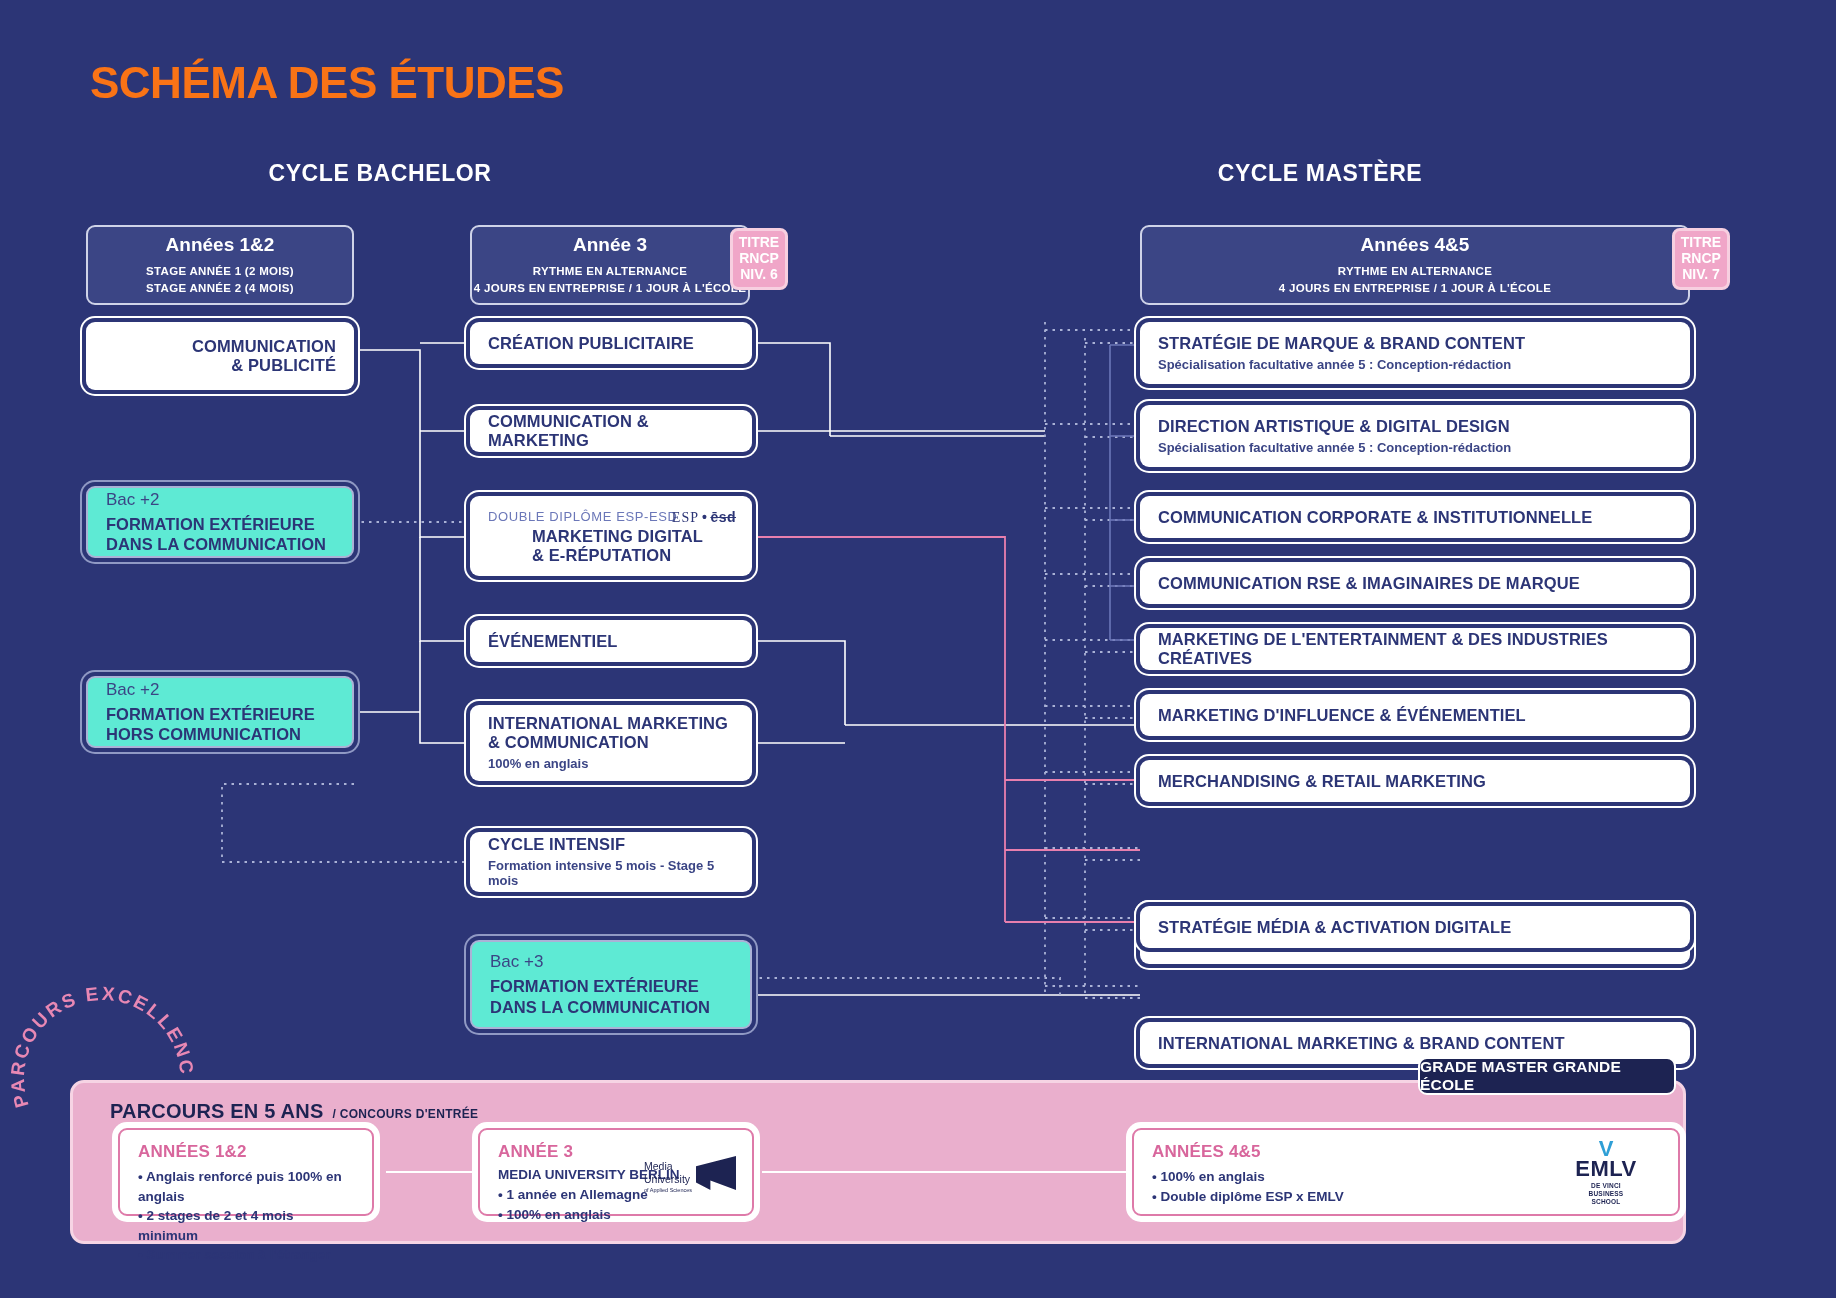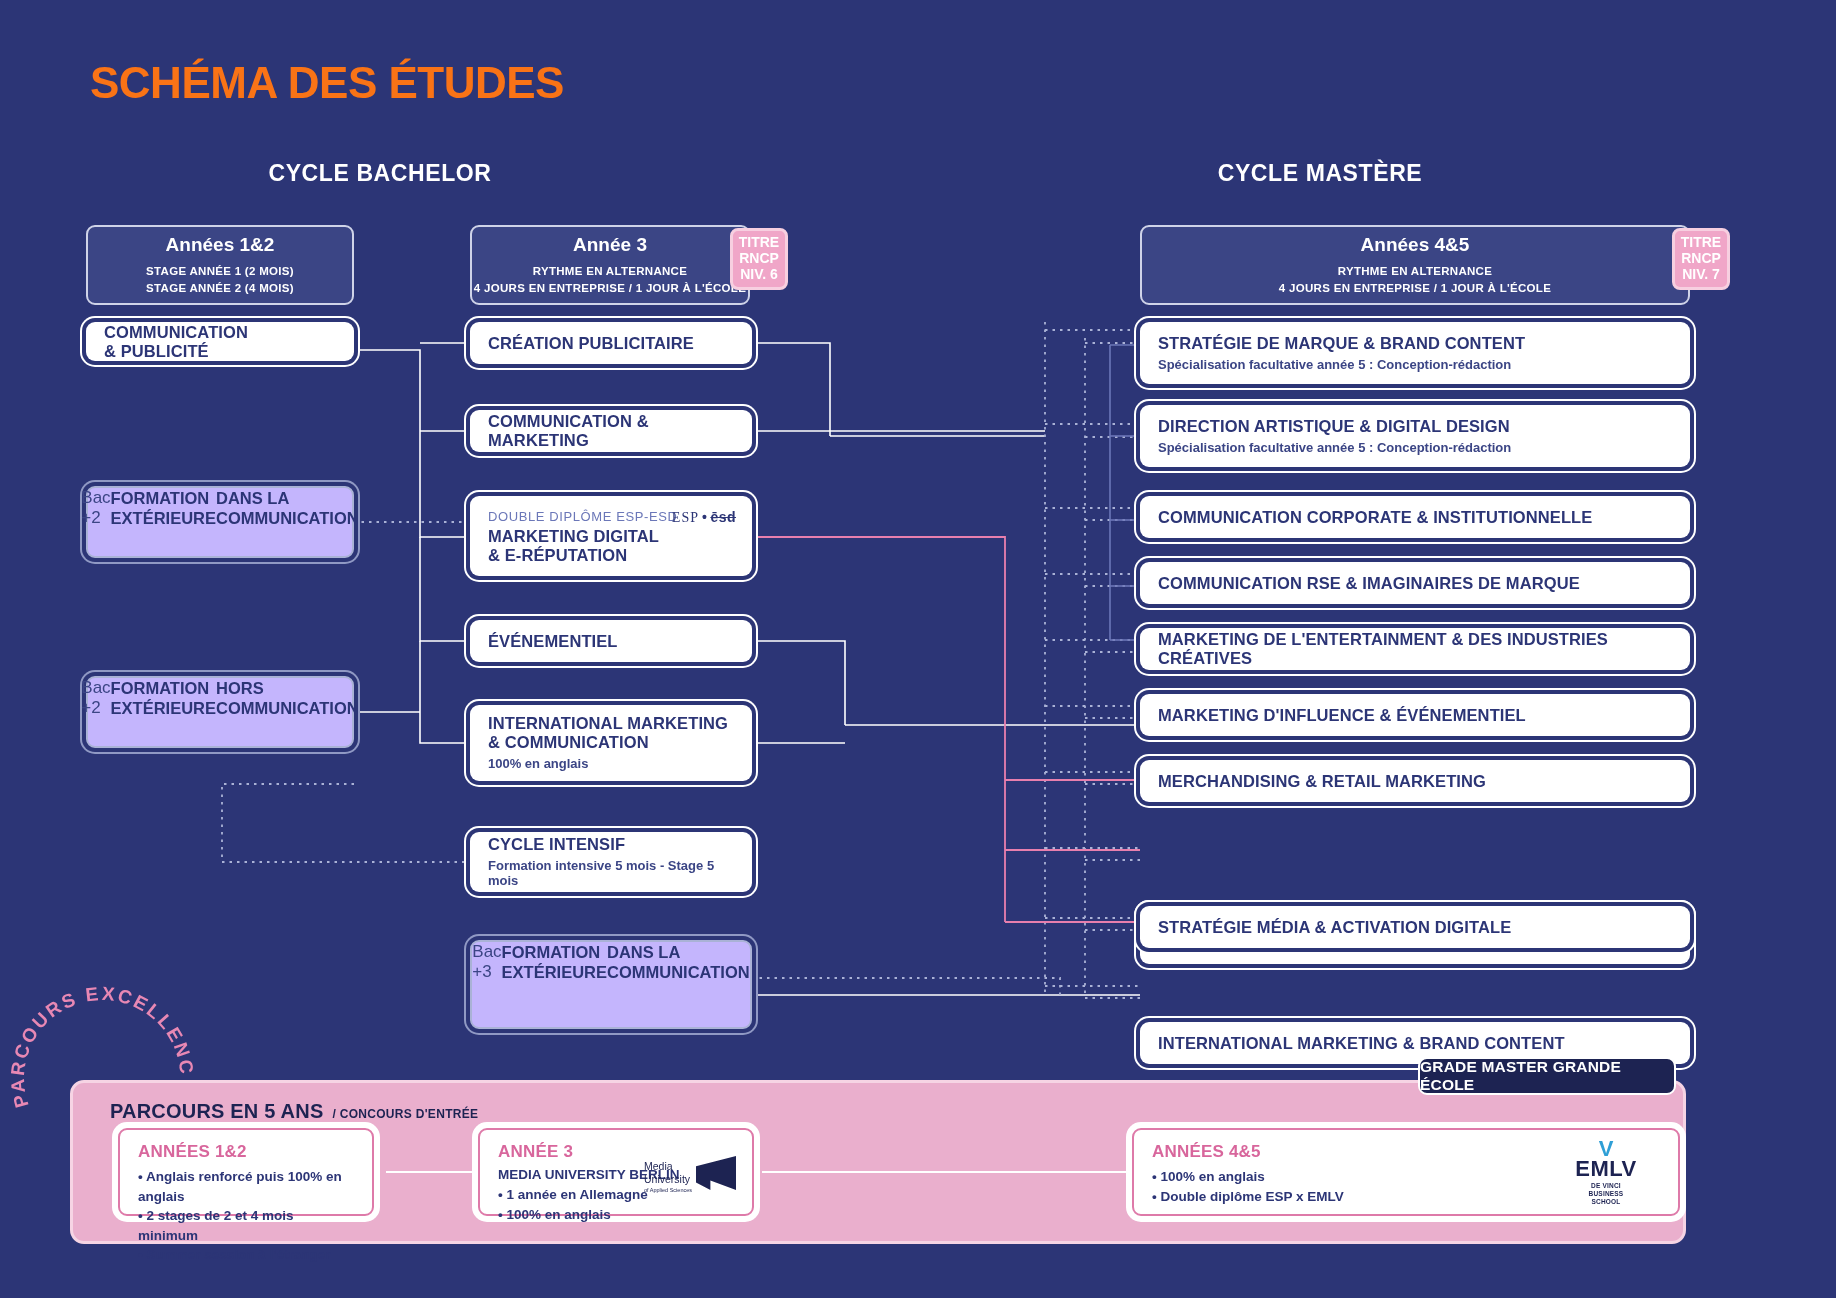--- a/index.html
+++ b/index.html
@@ -65,41 +65,41 @@
     display:flex;flex-direction:column;justify-content:center;
     padding:0 18px;
     color:#2c3576;
   }
   .white-box .wb-title{font-size:16.5px;font-weight:bold;color:#2c3576;letter-spacing:0.1px;line-height:1.15;}
   .white-box .wb-sub{font-size:13px;font-weight:bold;color:#3b4585;margin-top:4px;line-height:1.2;}
   .white-box .wb-pre{font-size:13px;font-weight:normal;color:#6b77b8;letter-spacing:0.6px;margin-bottom:2px;}
 
   
   .grey-box{
-    background:#c4b5fd;
+    background:#5eead4;
     border:2px solid #aab2d6;
     border-radius:9px;
     box-shadow:0 0 0 4px #2c3576, 0 0 0 6px #9099c4;
-    display:flex;flex-direction:row;justify-content:center;
+    display:flex;flex-direction:column;justify-content:center;
     padding:0 18px;
   }
   .grey-box .gb-pre{font-size:17px;font-weight:normal;color:#3b4585;margin-bottom:4px;}
   .grey-box .gb-title{font-size:16.5px;font-weight:bold;color:#2c3576;line-height:1.22;}
 
   
   #box-creation-pub{left:470px;top:322px;width:282px;height:42px;}
   #box-com-marketing{left:470px;top:410px;width:282px;height:42px;}
   #box-double-diplome{left:470px;top:496px;width:282px;height:80px;}
   #box-evenementiel{left:470px;top:620px;width:282px;height:42px;}
   #box-intl-marketing{left:470px;top:705px;width:282px;height:76px;}
   #box-cycle-intensif{left:470px;top:832px;width:282px;height:60px;}
   #box-bac3-ext{left:470px;top:940px;width:282px;height:89px;}
 
   
-  #box-com-publicite{left:86px;top:322px;width:268px;height:39px;}
+  #box-com-publicite{left:86px;top:322px;width:268px;height:68px;align-items:flex-end;}
   #box-bac2-com{left:86px;top:486px;width:268px;height:72px;}
   #box-bac2-hors{left:86px;top:676px;width:268px;height:72px;}
 
   
   .master-box{left:1140px;width:550px;}
 
   
   .esp-esd-logo{
     font-size:14px;font-weight:bold;color:#2c3576;letter-spacing:0.5px;
     white-space:nowrap;
@@ -315,21 +315,21 @@
     <div class="wb-title">COMMUNICATION &amp; MARKETING</div>
   </div>
 
   <div class="abs white-box" id="box-double-diplome" style="position:relative;">
     <div class="abs" style="left:18px;top:13px;right:18px;">
       <div class="wb-pre">DOUBLE DIPLÔME ESP-ESD</div>
     </div>
     <div class="abs esp-esd-logo" style="right:16px;top:13px;">
       <span class="esp">ESP</span><span class="dot">•</span><span class="esd">ēsd</span>
     </div>
-    <div style="margin-top:20px;">
+    <div style="margin-top:20px;margin-left:44px;">
       <div class="wb-title">MARKETING DIGITAL</div>
       <div class="wb-title">&amp; E-RÉPUTATION</div>
     </div>
   </div>
 
   <div class="abs white-box" id="box-evenementiel">
     <div class="wb-title">ÉVÉNEMENTIEL</div>
   </div>
 
   <div class="abs white-box" id="box-intl-marketing">

